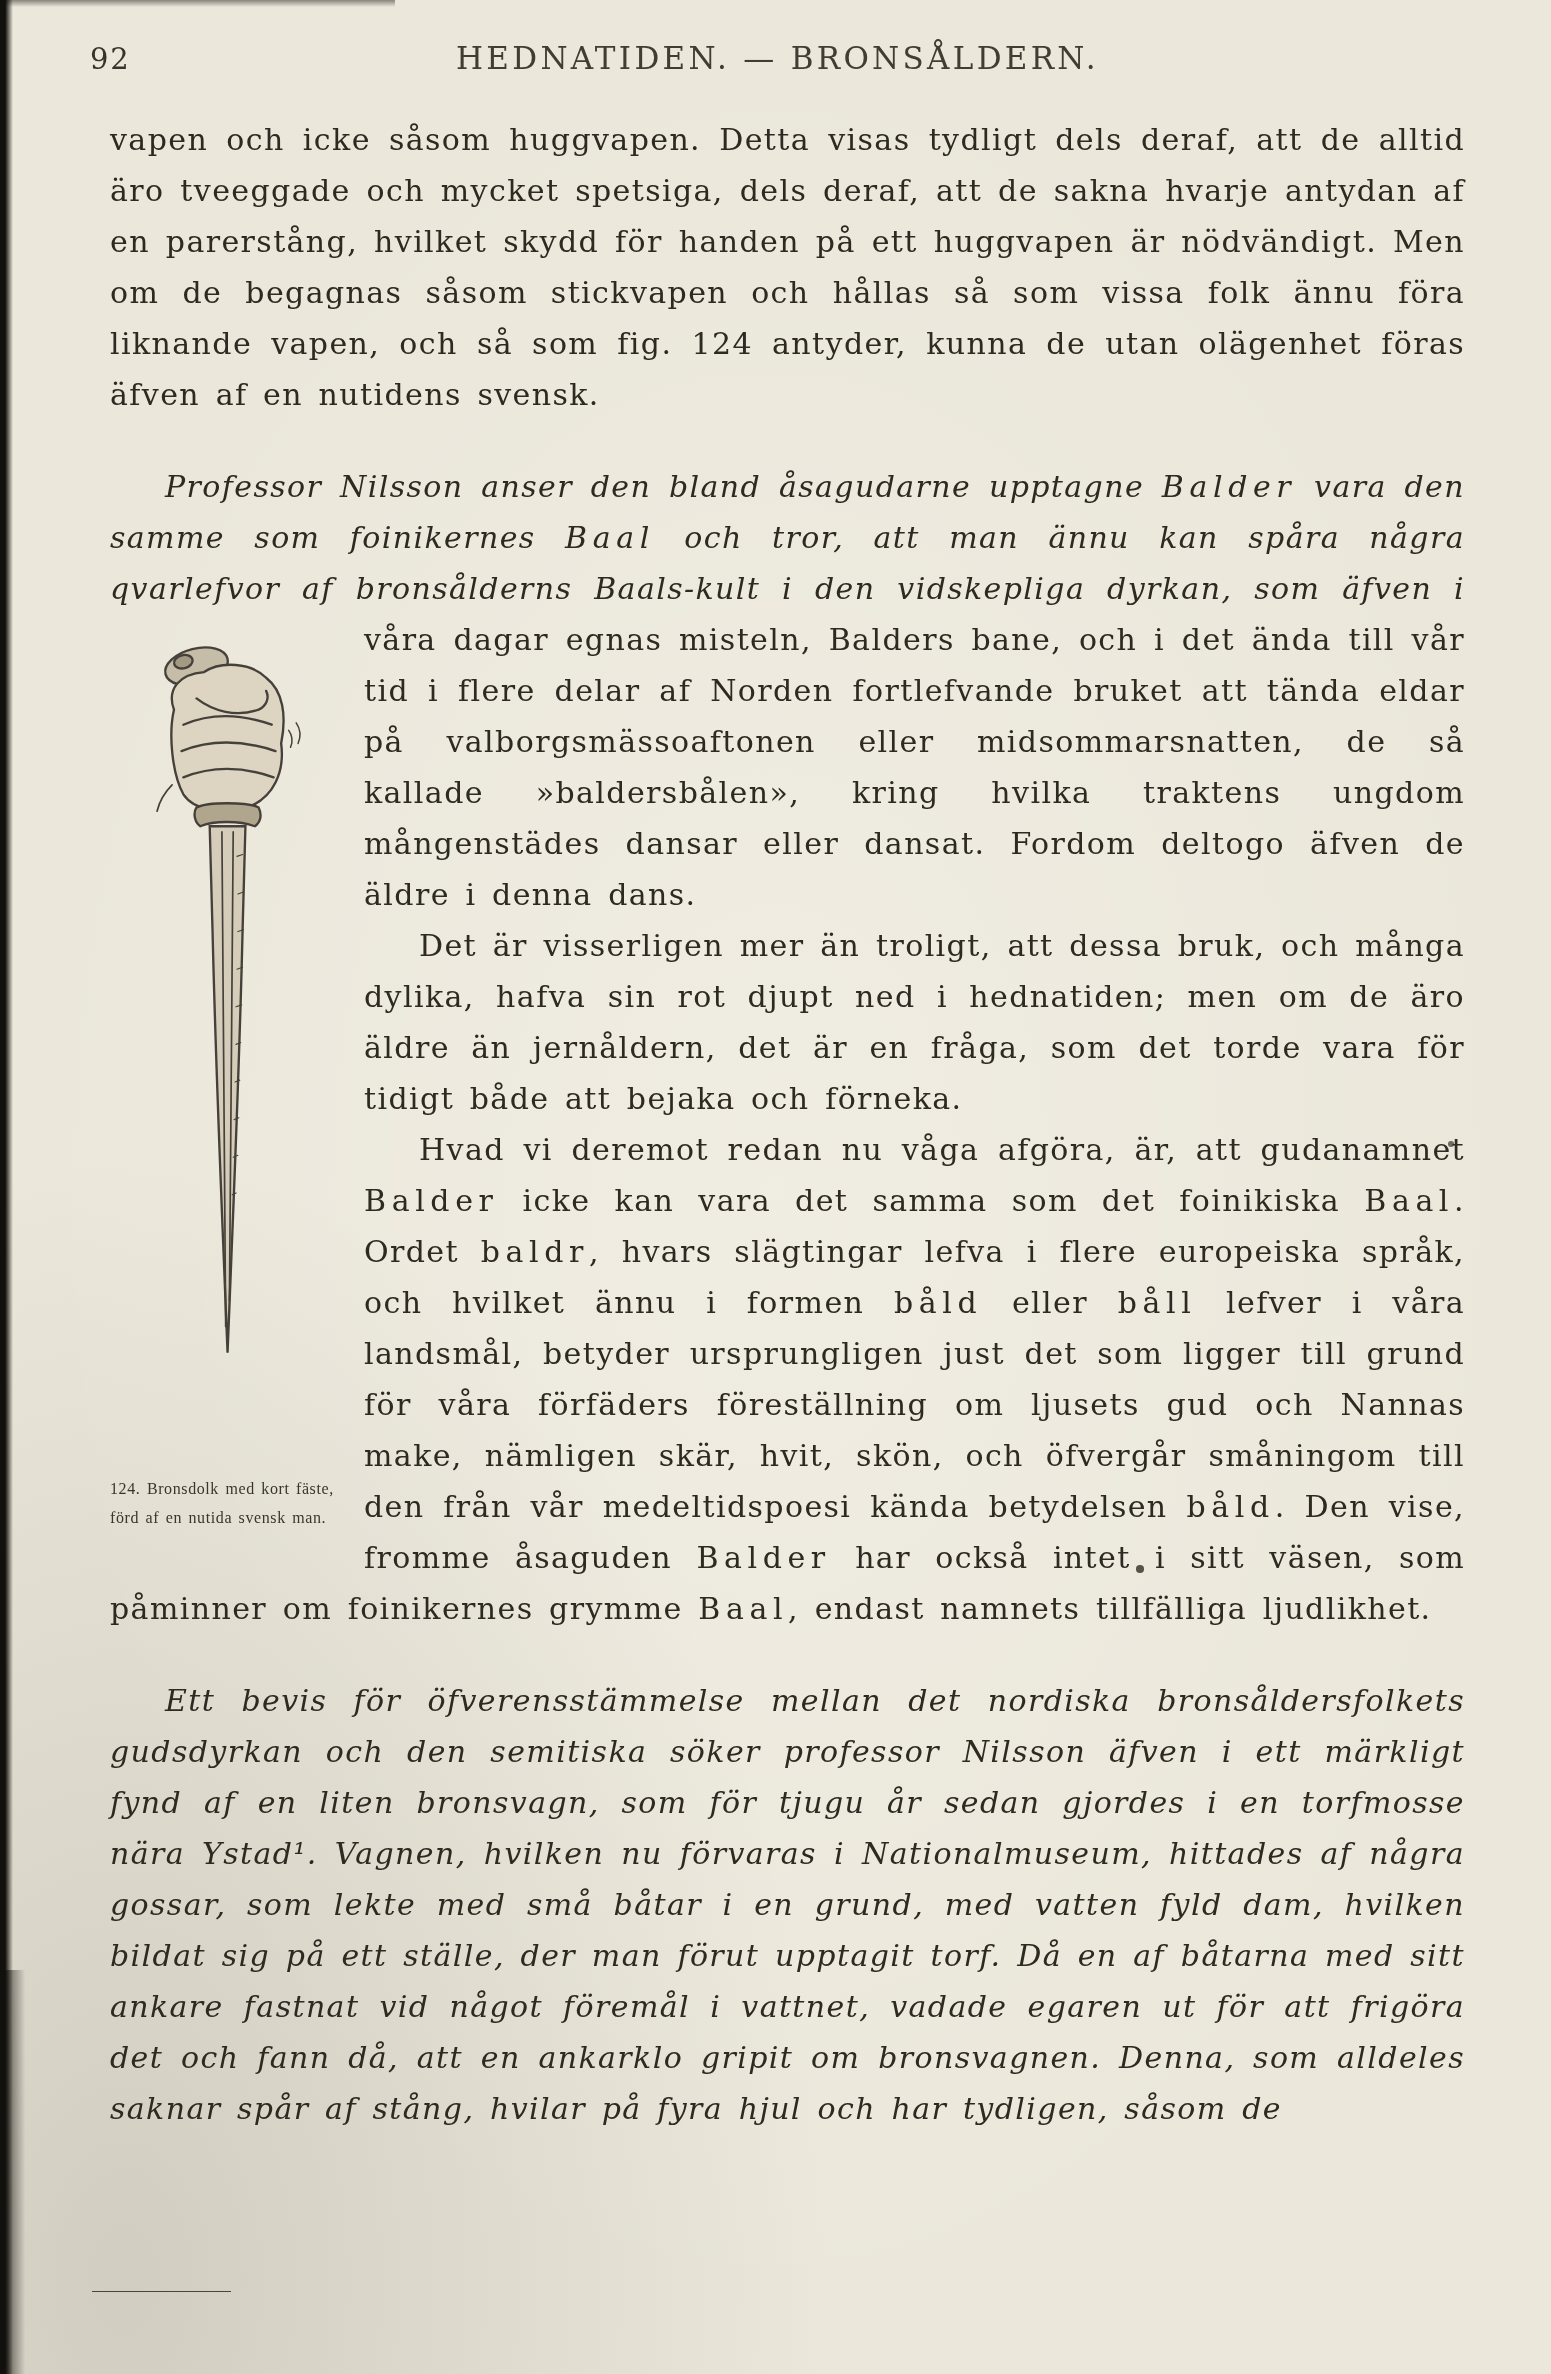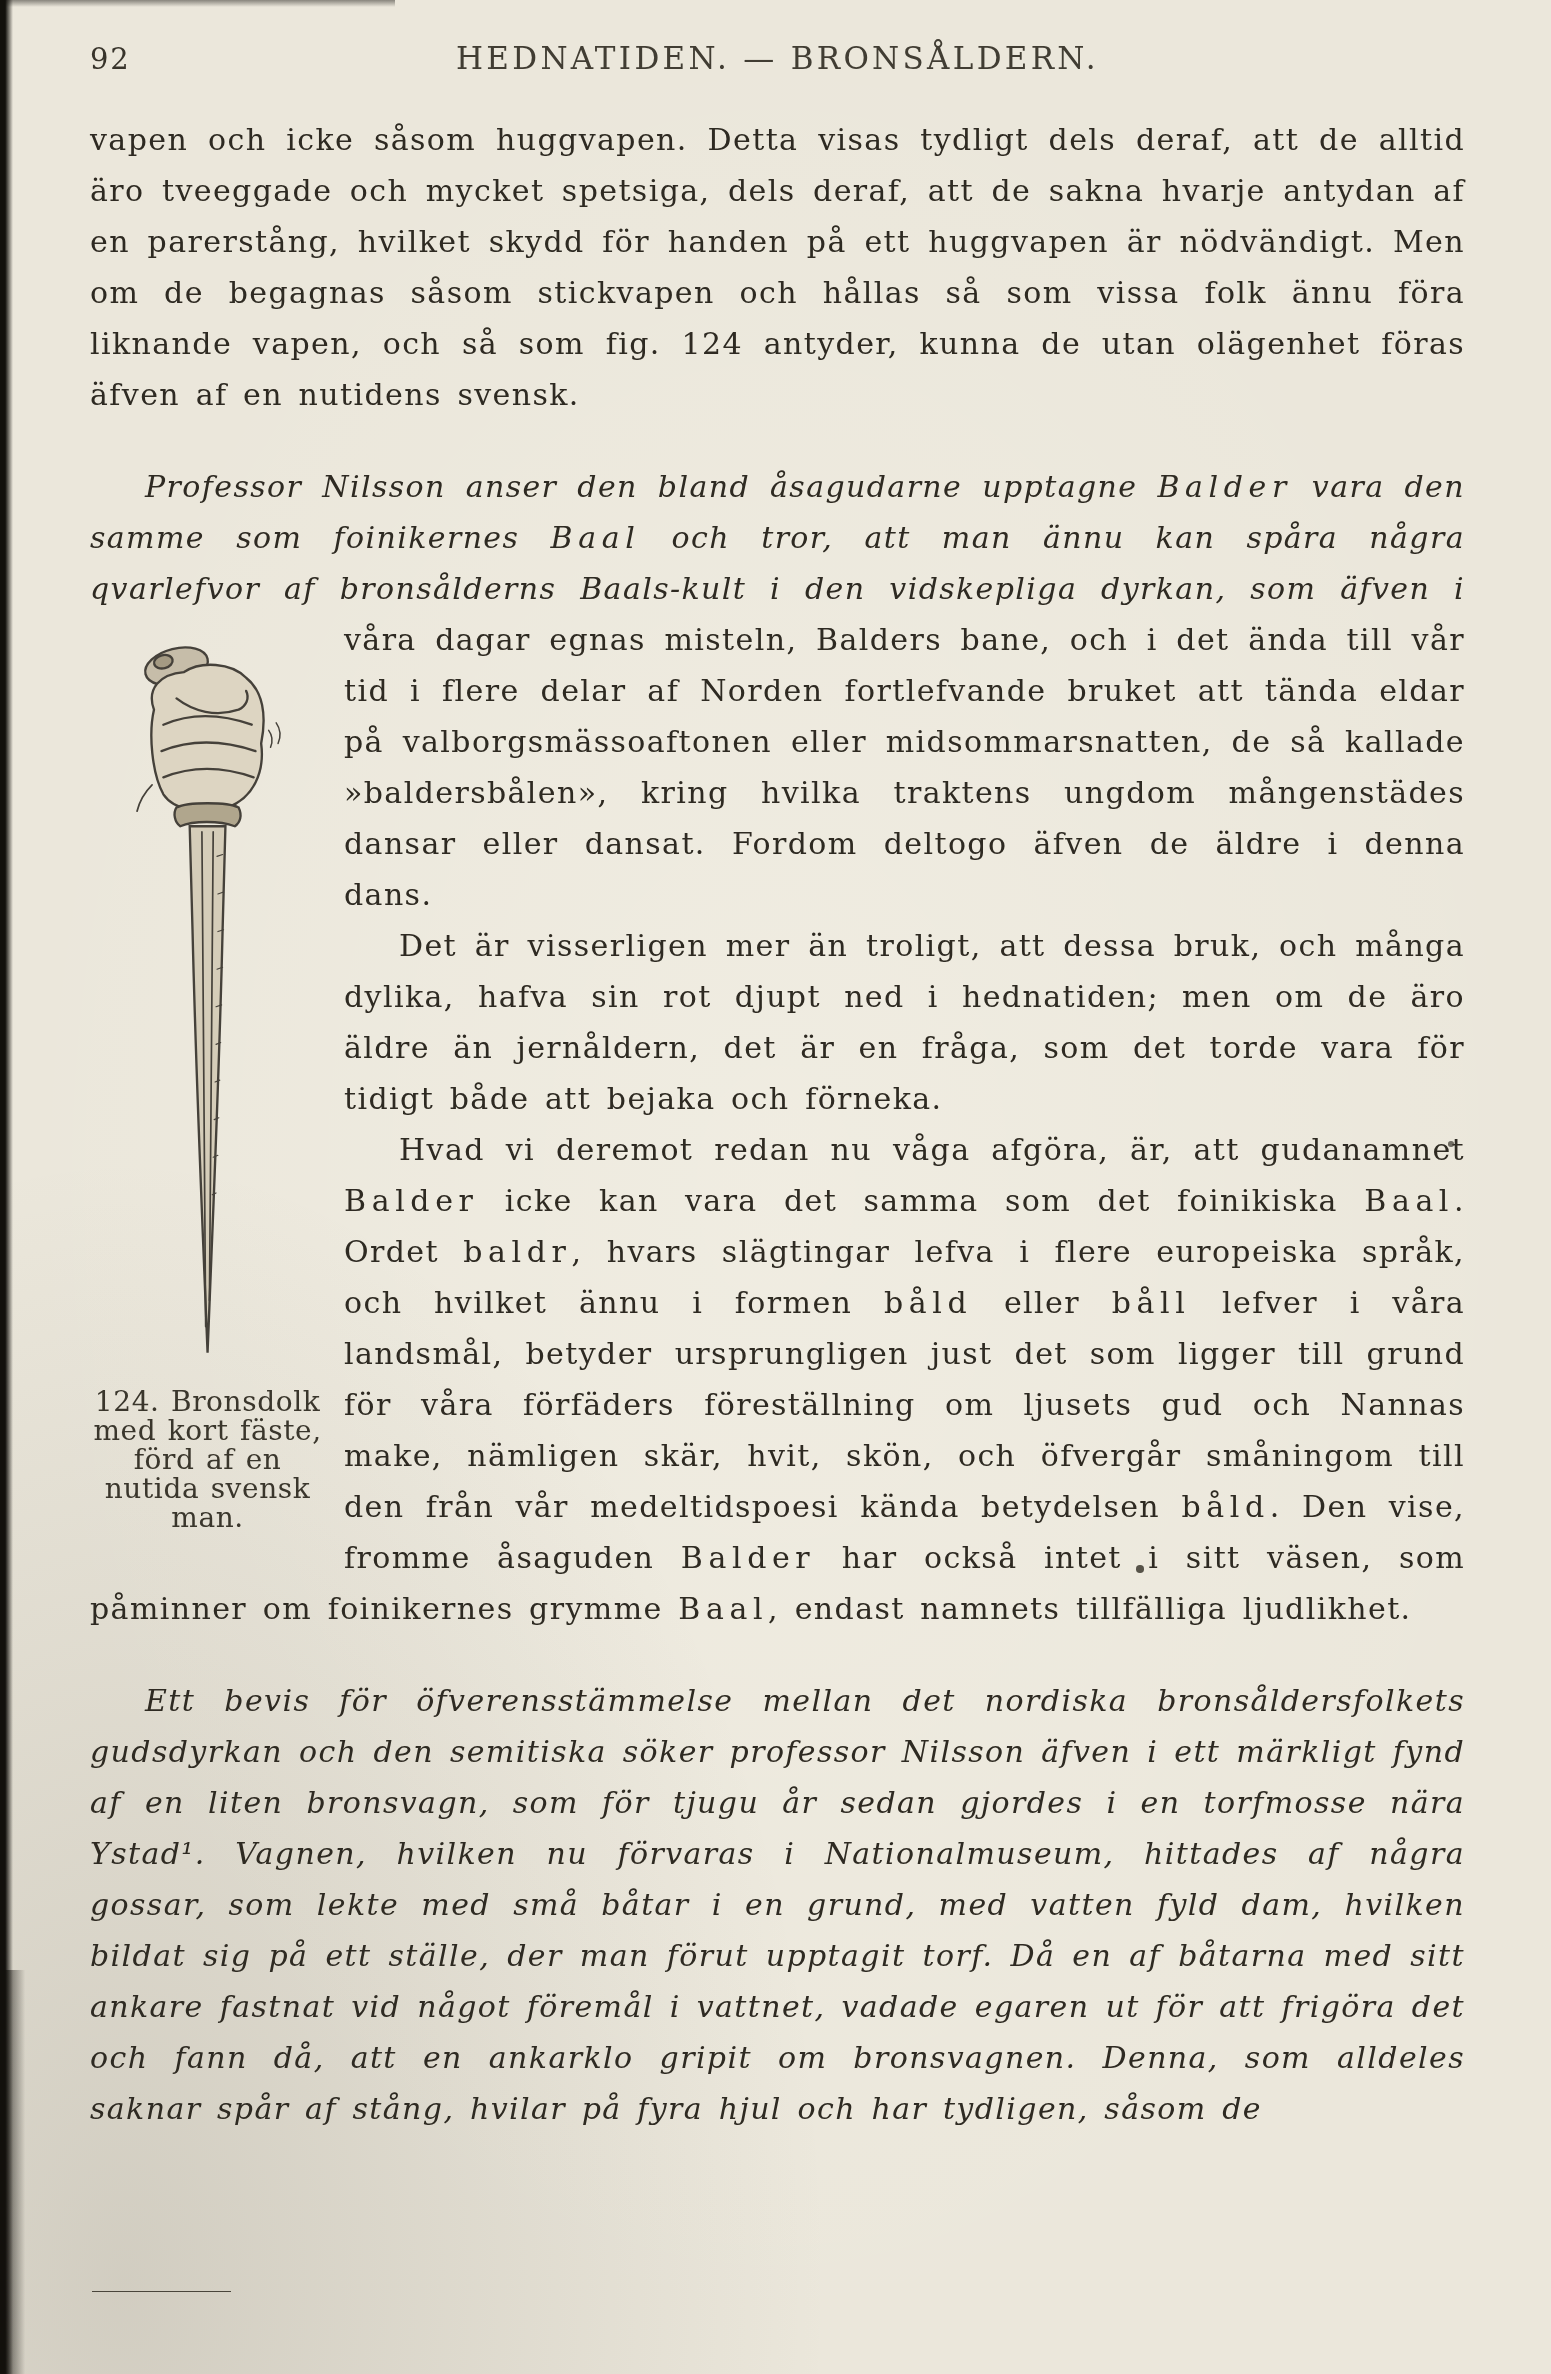--- a/index.html
+++ b/index.html
@@ -59,20 +59,21 @@
     text-align: center;
     font-size: 31px;
     letter-spacing: 3.3px;
     color: #413d33;
     white-space: nowrap;
   }
   .pagehead .spacer { width: 141px; }
 
   .text-flow {
     margin-top: 38px;
+    margin-left: 20px;
   }
   .para {
     font-size: 30px;
     line-height: 51px;
     letter-spacing: 1.4px;
     word-spacing: 4.7px;
     text-align: justify;
     margin: 0;
   }
   .para.sect { margin-top: 41px; font-style: italic; }
@@ -84,27 +85,28 @@
     float: left;
     width: 237px;
     height: 915px;
     margin: 5.6px 17px 0 0;
     display: flex;
     flex-direction: column;
   }
   .fig svg { display: block; margin: 0 auto; }
   .figcap {
     margin-top: auto;
-    font-size: 28px;
+    font-size: 16px;
     line-height: 29px;
     letter-spacing: 0.6px;
     word-spacing: 1.9px;
-    text-align: center;
+    text-align: left;
     color: #3a362c;
     padding: 0 1.9px 1.9px 0;
+    font-family: Liberation Serif, serif;
   }
 
   .footer-area {
     margin-top: auto;
     clear: both;
     padding-bottom: 55px;
   }
   .fnrule {
     width: 139px;
     border-top: 1.9px solid #49453b;

